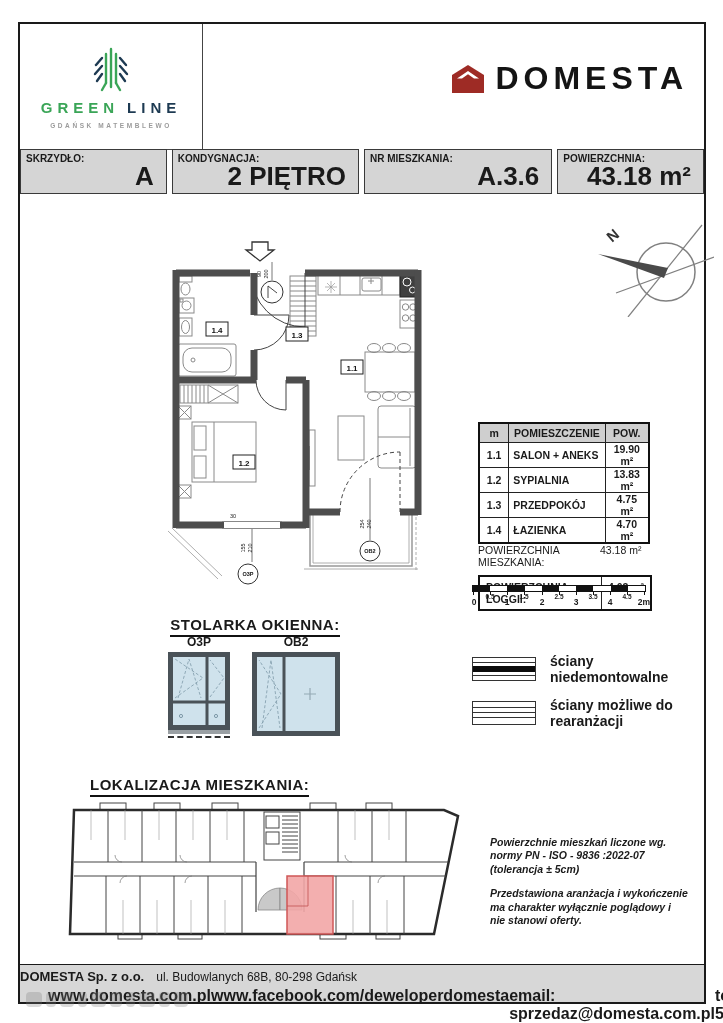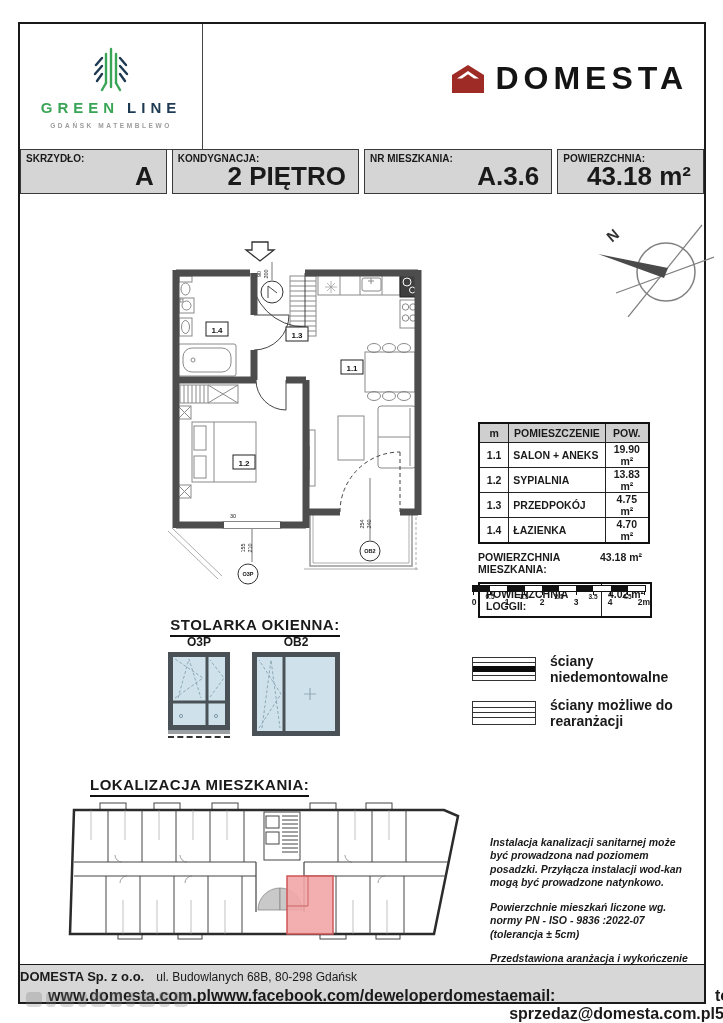--- a/index.html
+++ b/index.html
@@ -30,21 +30,21 @@
   svg{font-family:"Liberation Sans",sans-serif;}
 
   
   .rtable-wrap{position:absolute;left:458px;top:398px;width:174px;font-size:10.5px;}
   table.rtable{border-collapse:collapse;width:172px;border:2px solid #111;}
   table.rtable td{border:1px solid #222;height:18px;padding:0 4px;font-weight:bold;}
   table.rtable .hd{background:#cfcfcf;text-align:center;}
   .c-no{width:30px;text-align:center;}
   .c-name{width:90px;text-align:left;padding-left:7px;}
   .c-area{width:46px;text-align:center;}
-  .total-row{display:flex;margin-top:7px;font-weight:bold;}
+  .total-row{display:flex;font-weight:normal;}
   .total-row .tl{flex:1;}
   .total-row .tv{width:52px;text-align:left;}
   .loggia-box{display:flex;margin-top:7px;border:2px solid #111;font-weight:bold;}
   .loggia-box .ll{flex:1;border-right:1px solid #222;padding:4px 0 4px 6px;}
   .loggia-box .lv{width:48px;text-align:center;padding:4px 0;}
 
   
   .scalebar{position:absolute;left:452px;top:561px;width:182px;height:26px;}
   .sb-bar{display:flex;width:172px;height:5px;border:1px solid #111;box-sizing:content-box;}
   .sb-seg{flex:1;}
@@ -464,21 +464,20 @@
         <path d="M63,100 V134 M97,100 V134 M131,100 V134 M165,100 V134 M293,100 V134 M327,100 V134"></path>
         <path d="M55,55 a7,7 0 0 0 7,7 M120,55 a7,7 0 0 0 7,7 M285,55 a7,7 0 0 0 7,7 M60,83 a7,7 0 0 1 7,-7 M125,83 a7,7 0 0 1 7,-7 M318,83 a7,7 0 0 1 7,-7" stroke="#777" stroke-width="0.7"></path>
       </g>
       <g>
         <rect x="227" y="76" width="46" height="58" fill="#f2a6a6" fill-opacity="0.9" stroke="#cf5757" stroke-width="1.5"></rect>
         <path d="M248,76 V106 M227,106 H248" stroke="#c05050" stroke-width="0.8" fill="none"></path>
       </g>
     </svg>
 
     <div class="notes">
-      <p>Instalacja kanalizacji sanitarnej może być prowadzona nad poziomem posadzki. Przyłącza instalacji wod-kan mogą być prowadzone natynkowo.</p>
       <p>Powierzchnie mieszkań liczone wg. normy PN - ISO - 9836 :2022-07 (tolerancja ± 5cm)</p>
       <p>Przedstawiona aranżacja i wykończenie ma charakter wyłącznie poglądowy i nie stanowi oferty.</p>
     </div>
 
     <div class="footer">
       <div class="f-row1">
         <span class="f-company">DOMESTA Sp. z o.o.</span><span>ul. Budowlanych 68B, 80-298 Gdańsk</span>
       </div>
       <div class="f-row2">
         <span>www.domesta.com.pl</span>

